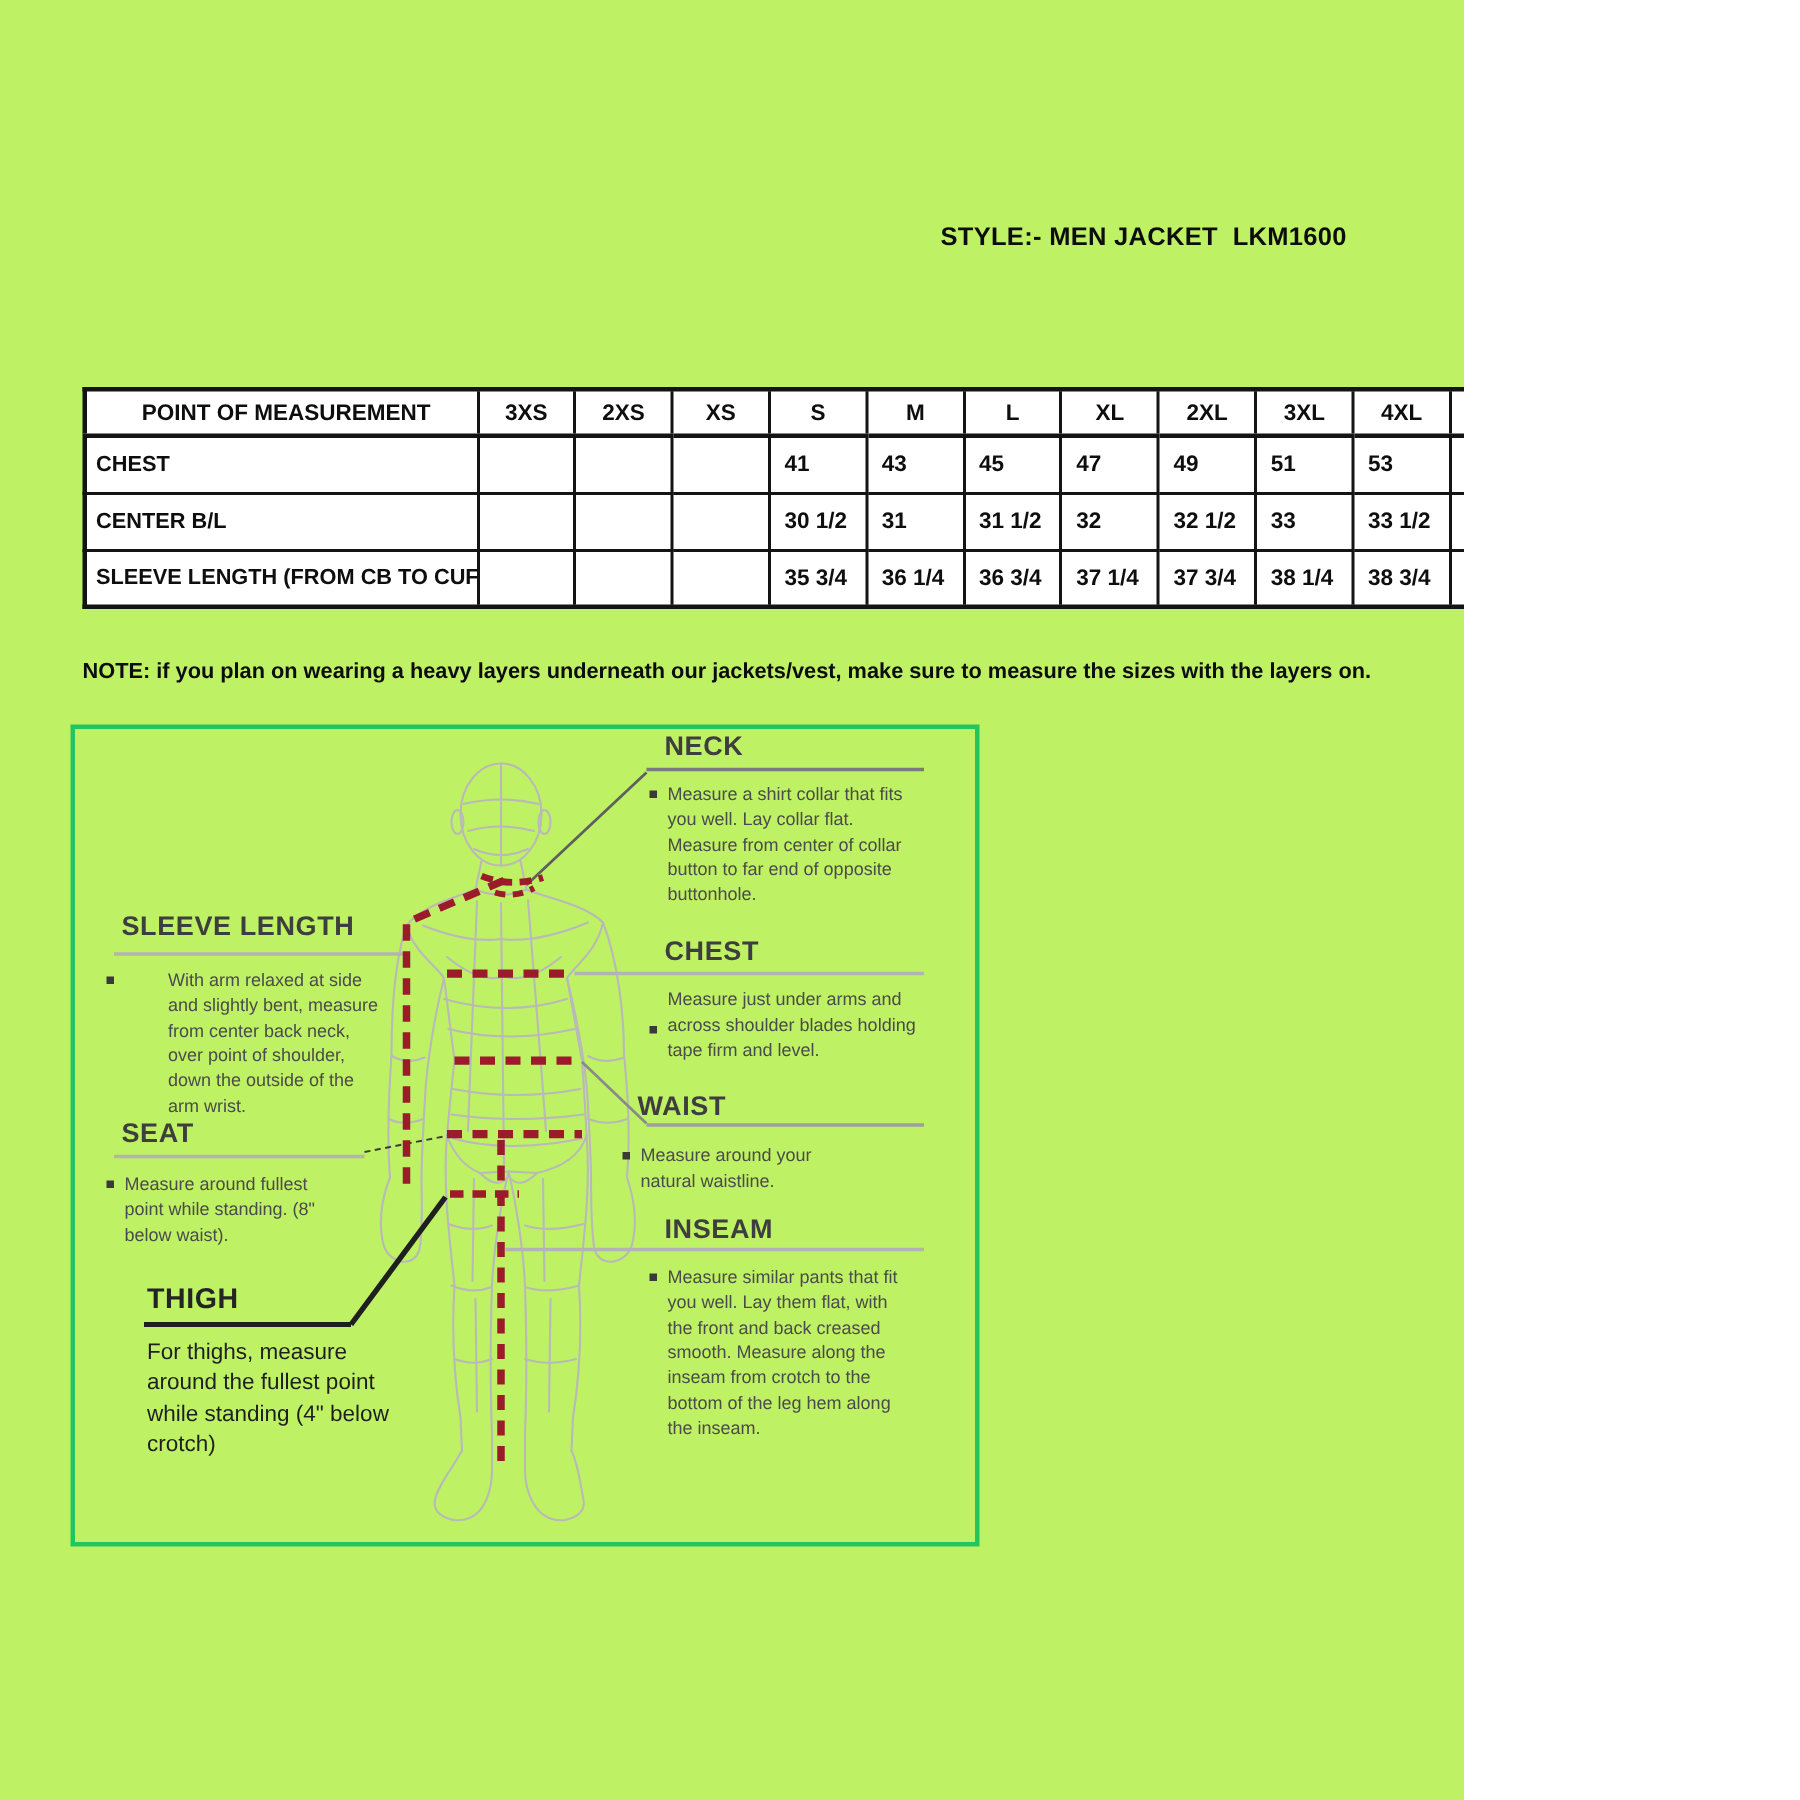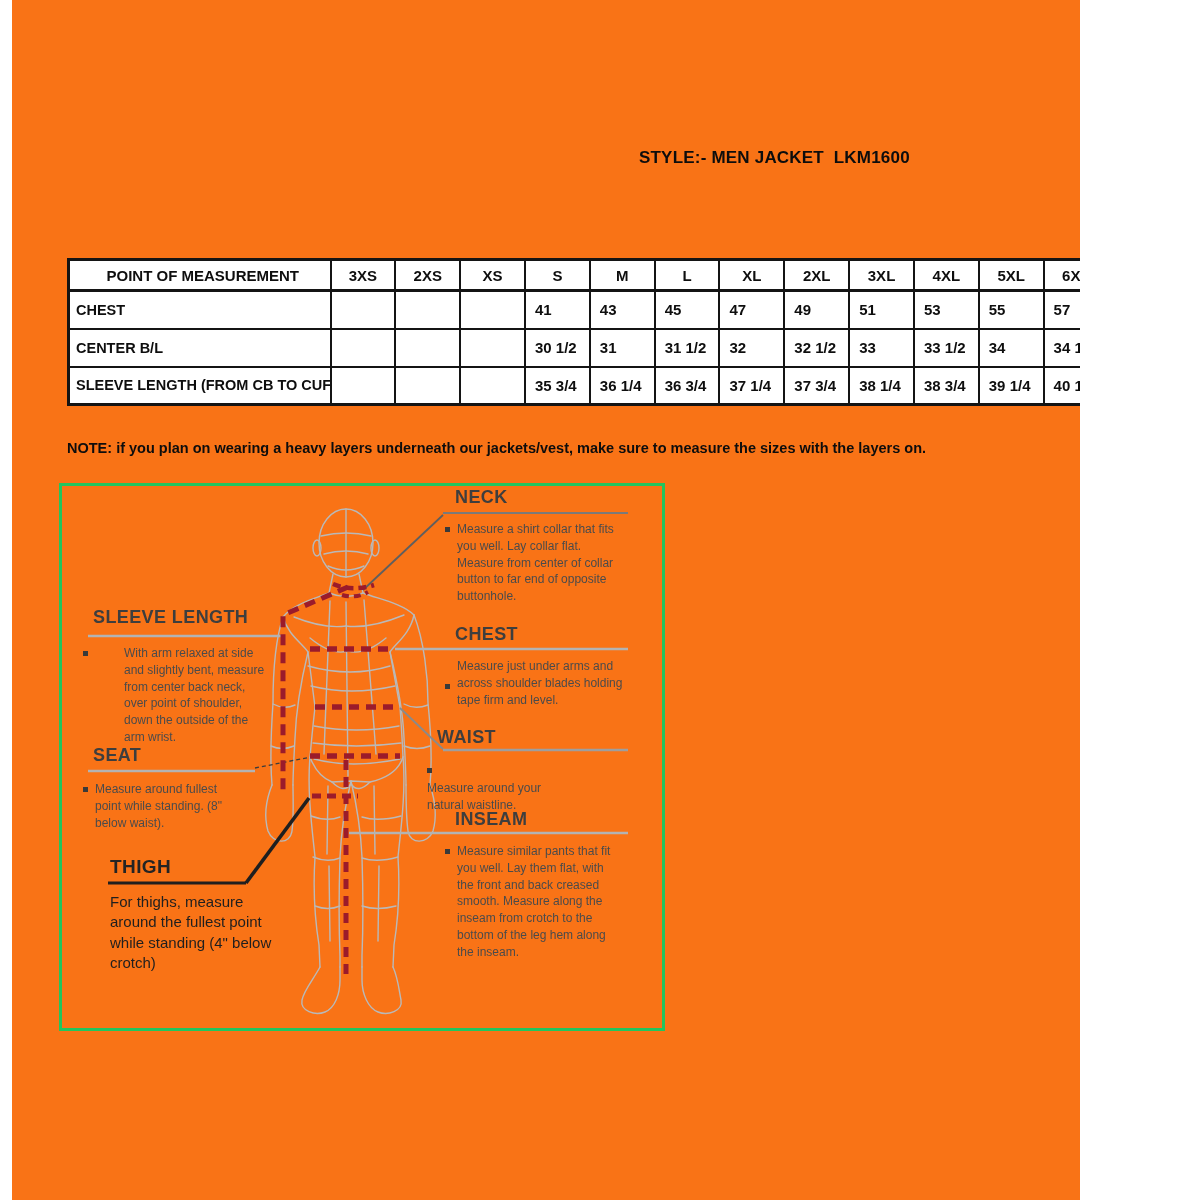--- a/index.html
+++ b/index.html
@@ -1,18 +1,18 @@
 <!DOCTYPE html>
 <html><head>
 <meta charset="utf-8">
 <style>
   * { margin:0; padding:0; box-sizing:border-box; }
   html,body { width:1200px; height:1200px; background:#ffffff;
     font-family:"Liberation Sans","DejaVu Sans",sans-serif; color:#111; }
-  #page { position:relative; width:1068px; height:1200px; overflow:hidden; background:#f97316;margin-left:12px; }
+  #page { position:relative; width:976px; height:1200px; overflow:hidden; background:#bef264; }
 
   
   .title { position:absolute; left:627px; top:148px; font-size:17px; font-weight:bold;
     letter-spacing:0.2px; white-space:pre; color:#0d0d0d; }
 
   
   table.size { position:absolute; left:55px; top:258px; width:1043px;
     border-collapse:collapse; table-layout:fixed; border:3px solid #141414; }
   table.size th, table.size td { border:2px solid #141414; font-size:15px; font-weight:bold;
     color:#0e0e0e; vertical-align:middle; background:#fff; }
@@ -31,21 +31,21 @@
 
   .sect { position:absolute; }
   .sect h3 { font-size:18px; font-weight:bold; color:#3e3e3e; letter-spacing:0.4px;
     line-height:1; margin-left:12px; }
   .sect .desc { display:flex; gap:7px; color:#4b4b4b; font-size:12px; line-height:1.4;
     margin-left:2px; }
   .sect .desc .sq { flex:0 0 auto; width:5px; height:5px; background:#3a3a3a; margin-top:6px; }
 
   .sect.neck   { left:381px; top:2px;   width:175px; } .sect.neck .desc   { margin-top:15px; width:170px; }
   .sect.chest  { left:381px; top:139px; width:185px; } .sect.chest .desc  { margin-top:15px; width:180px;align-items:center; }
-  .sect.waist  { left:363px; top:242px; width:160px; } .sect.waist .desc  { margin-top:16px; width:150px;flex-direction:column; }
+  .sect.waist  { left:363px; top:242px; width:160px; } .sect.waist .desc  { margin-top:16px; width:150px; }
   .sect.inseam { left:381px; top:324px; width:178px; } .sect.inseam .desc { margin-top:15px; width:172px; }
   .sect.sleeve { left:19px;  top:122px; width:190px; } .sect.sleeve .desc { margin-top:19px; width:184px;gap:36px; }
   .sect.seat   { left:19px;  top:260px; width:165px; } .sect.seat .desc   { margin-top:17px; width:160px; }
   .sect.thigh  { left:48px;  top:371px; width:185px; }
   .sect.thigh h3 { font-size:19px; color:#242424; margin-left:0; }
   .sect.thigh .desc { margin-top:16px; margin-left:0; width:184px; color:#1f1f1f; font-size:15px; line-height:1.35; }
 </style>
 </head>
 <body>
 

